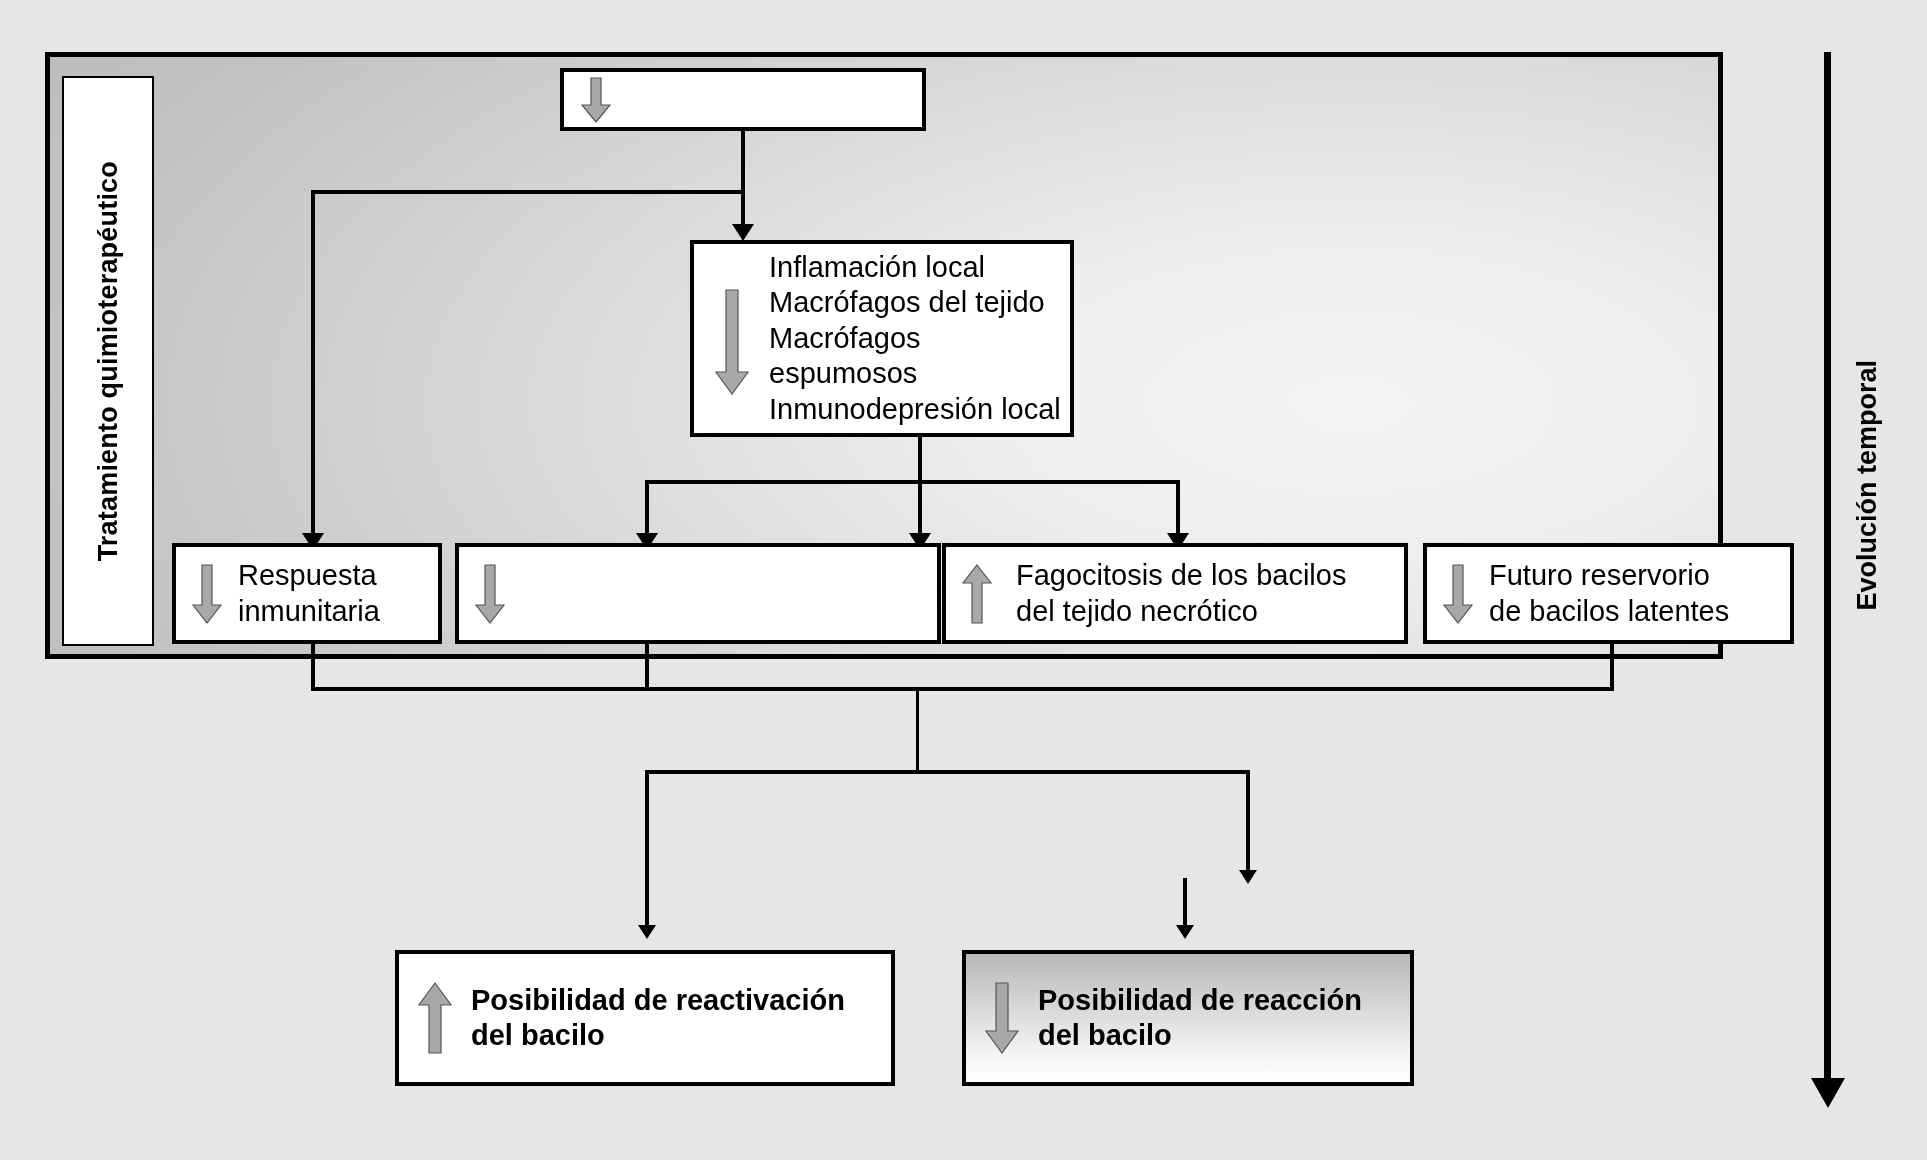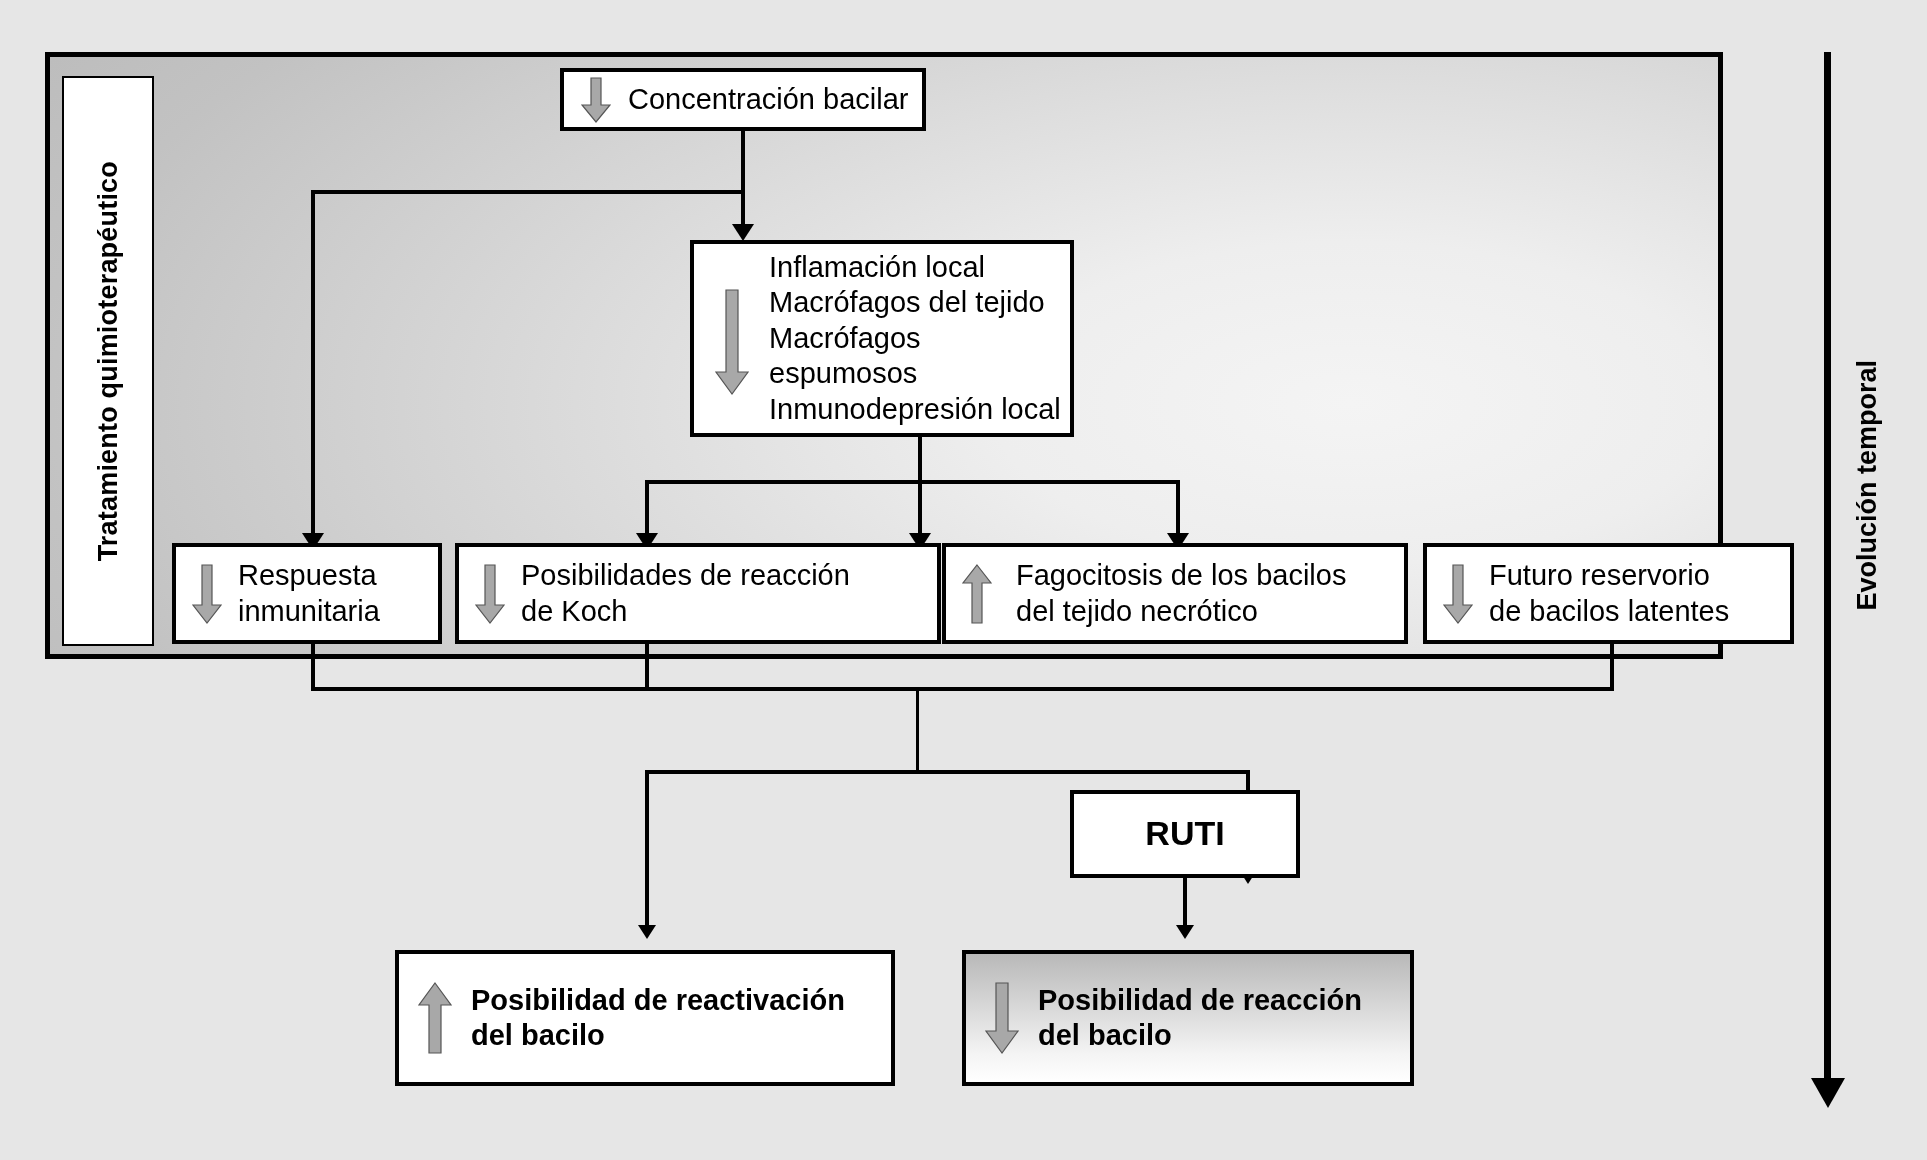--- a/index.html
+++ b/index.html
@@ -98,21 +98,20 @@
   <div class="vlabel-box">
     <span class="vtext">Tratamiento quimioterapéutico</span>
   </div>
 
   <div class="node" style="left:560px;top:68px;width:366px;height:63px;">
     <span class="glyph" style="width:64px;">
       <svg width="30" height="48" viewBox="0 0 30 48" aria-hidden="true">
         <polygon points="10,2 20,2 20,29 29,29 15,46 1,29 10,29" fill="#a8a8a8" stroke="#555" stroke-width="1.2"></polygon>
       </svg>
     </span>
-    <span class="txt">Concentración bacilar</span>
   </div>
 
   <div class="v" style="left:741px;top:131px;height:62px;"></div>
   <div class="h" style="left:311px;top:190px;width:434px;"></div>
   <div class="v" style="left:311px;top:190px;height:355px;"></div>
   <div class="arrowhead" style="left:302px;top:533px;"></div>
   <div class="v" style="left:741px;top:190px;height:46px;"></div>
   <div class="arrowhead" style="left:732px;top:224px;"></div>
 
   <div class="node" style="left:690px;top:240px;width:384px;height:197px;">
@@ -149,24 +148,20 @@
       <span>inmunitaria</span>
     </span>
   </div>
 
   <div class="node" style="left:455px;top:543px;width:486px;height:101px;">
     <span class="glyph" style="width:62px;">
       <svg width="30" height="62" viewBox="0 0 30 62" aria-hidden="true">
         <polygon points="10,2 20,2 20,42 29,42 15,60 1,42 10,42" fill="#a8a8a8" stroke="#555" stroke-width="1.2"></polygon>
       </svg>
     </span>
-    <span class="txt">
-      <span>Posibilidades de reacción</span><br>
-      <span>de Koch</span>
-    </span>
   </div>
 
   <div class="node" style="left:942px;top:543px;width:466px;height:101px;gap:8px;">
     <span class="glyph" style="width:62px;">
       <svg width="30" height="62" viewBox="0 0 30 62" aria-hidden="true">
         <polygon points="15,2 29,20 20,20 20,60 10,60 10,20 1,20" fill="#a8a8a8" stroke="#555" stroke-width="1.2"></polygon>
       </svg>
     </span>
     <span class="txt">
       <span>Fagocitosis de los bacilos</span><br>
@@ -193,23 +188,20 @@
 
   <div class="v-thin" style="left:916px;top:687px;height:86px;"></div>
   <div class="h" style="left:645px;top:770px;width:605px;"></div>
 
   <div class="v" style="left:645px;top:770px;height:165px;"></div>
   <div class="arrowhead small" style="left:638px;top:925px;"></div>
 
   <div class="v" style="left:1246px;top:770px;height:110px;"></div>
   <div class="arrowhead small" style="left:1239px;top:870px;"></div>
 
-  <div class="node center" style="left:1070px;top:790px;width:230px;height:88px;">
-    <span class="txt bold" style="font-size:34px;">RUTI</span>
-  </div>
 
   <div class="v" style="left:1183px;top:878px;height:57px;"></div>
   <div class="arrowhead small" style="left:1176px;top:925px;"></div>
 
   <div class="node" style="left:395px;top:950px;width:500px;height:136px;">
     <span class="glyph" style="width:72px;">
       <svg width="34" height="74" viewBox="0 0 34 74" aria-hidden="true">
         <polygon points="17,2 33,24 23,24 23,72 11,72 11,24 1,24" fill="#a8a8a8" stroke="#555" stroke-width="1.2"></polygon>
       </svg>
     </span>

